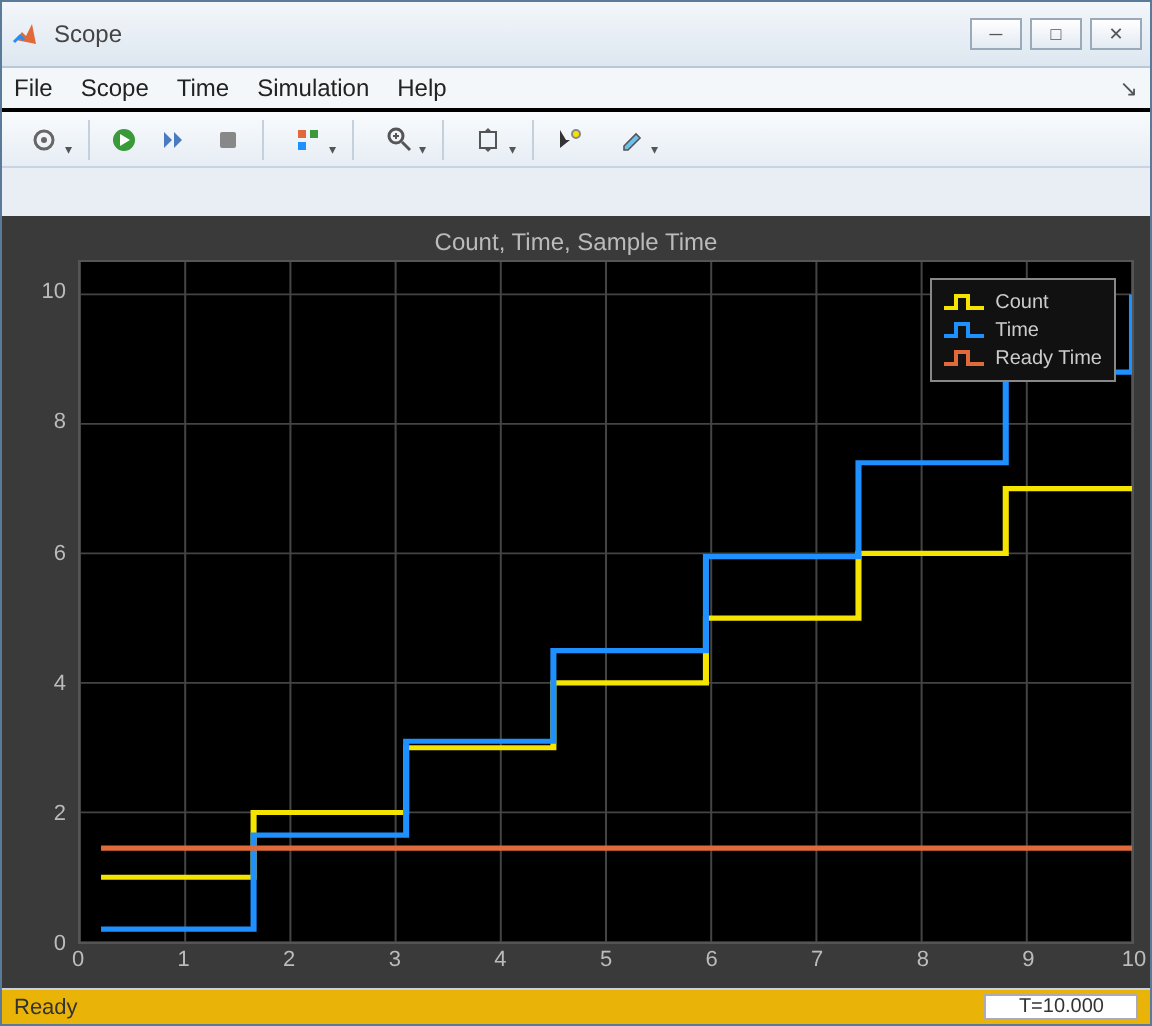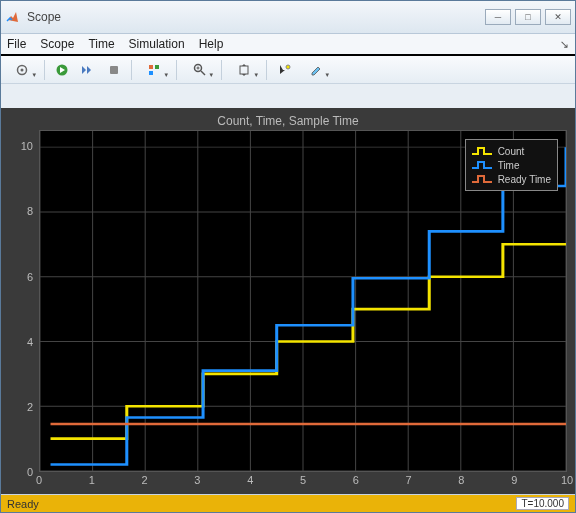--- a/index.html
+++ b/index.html
@@ -32,21 +32,21 @@
 .grid line { stroke: #444; stroke-width: 1; }
 .series { fill: none; stroke-width: 3; stroke-linejoin: miter; }
 .legend { position: absolute; top: 8px; right: 8px; background: #111; border: 1px solid #888; padding: 4px 6px; color: #ccc; font-size: 10px; }
 .legend-row { display: flex; align-items: center; gap: 6px; height: 14px; }
 .legend-swatch { width: 20px; height: 10px; }
 .xlabels { position: absolute; left: 38px; right: 8px; bottom: 4px; height: 16px; color: #bbb; font-size: 11px; }
 .xlabels div { position: absolute; transform: translateX(-50%); }
 
 .statusbar { height: 18px; background: #eab308; border-top: 1px solid #c8d4e0; display: flex; align-items: center; padding: 0 6px; font-size: 11px; color:#333; }
 .statusbar .sp { flex:1; }
-.statusbar .tbox { border:1px solid #aab; background:#fff; padding:0 4px; font-size:10px; }
+.statusbar .tbox { border:1px solid #aab; background:#fff; padding:0 16px; font-size:10px; }
 </style>
 </head>
 <body>
 
 <div class="window">
 
   <div class="titlebar">
     <span class="app-icon">
       <svg width="14" height="14" viewBox="0 0 14 14">
           <path d="M2 10 L5 6 L7 8 L10 2 L12 12 Z" fill="#e06a3a"></path>

